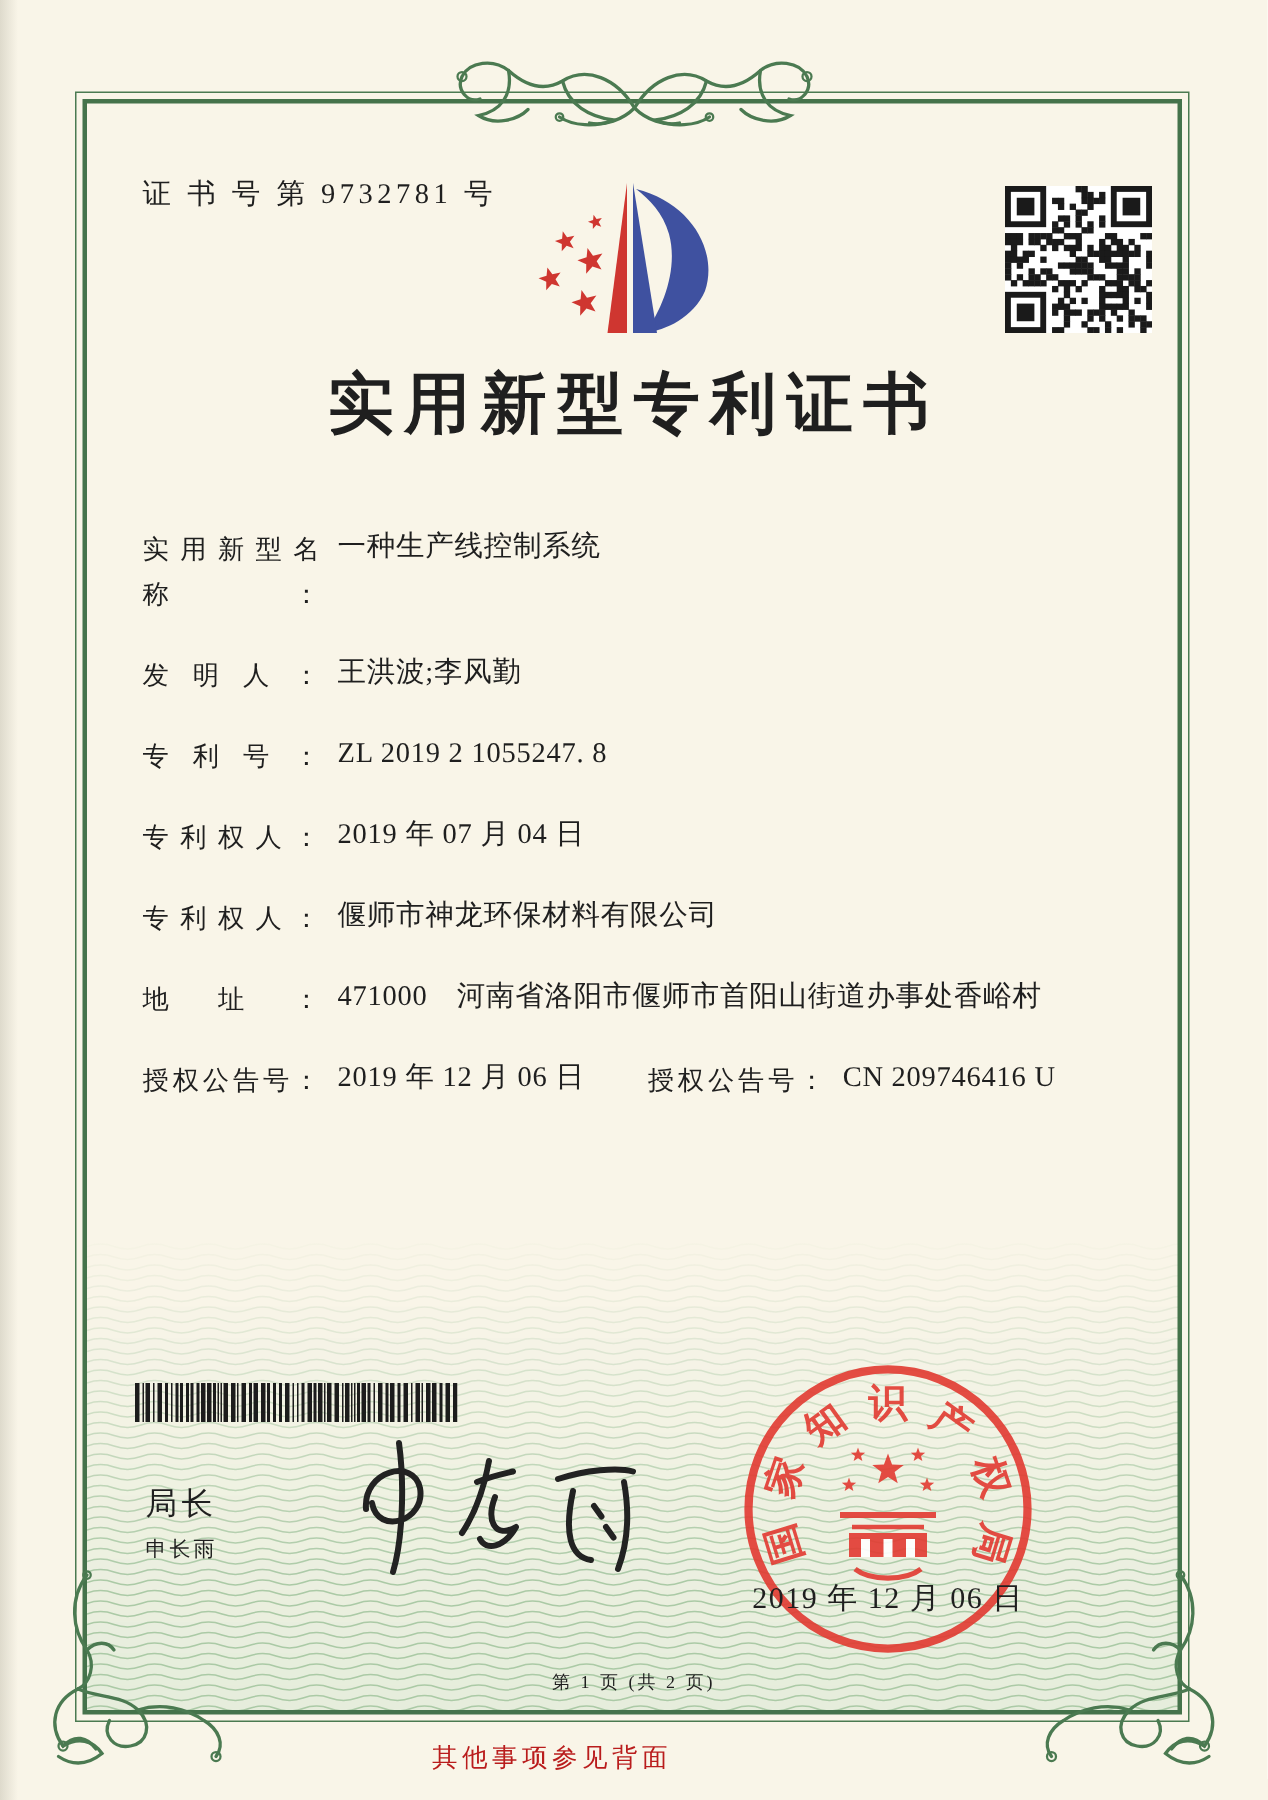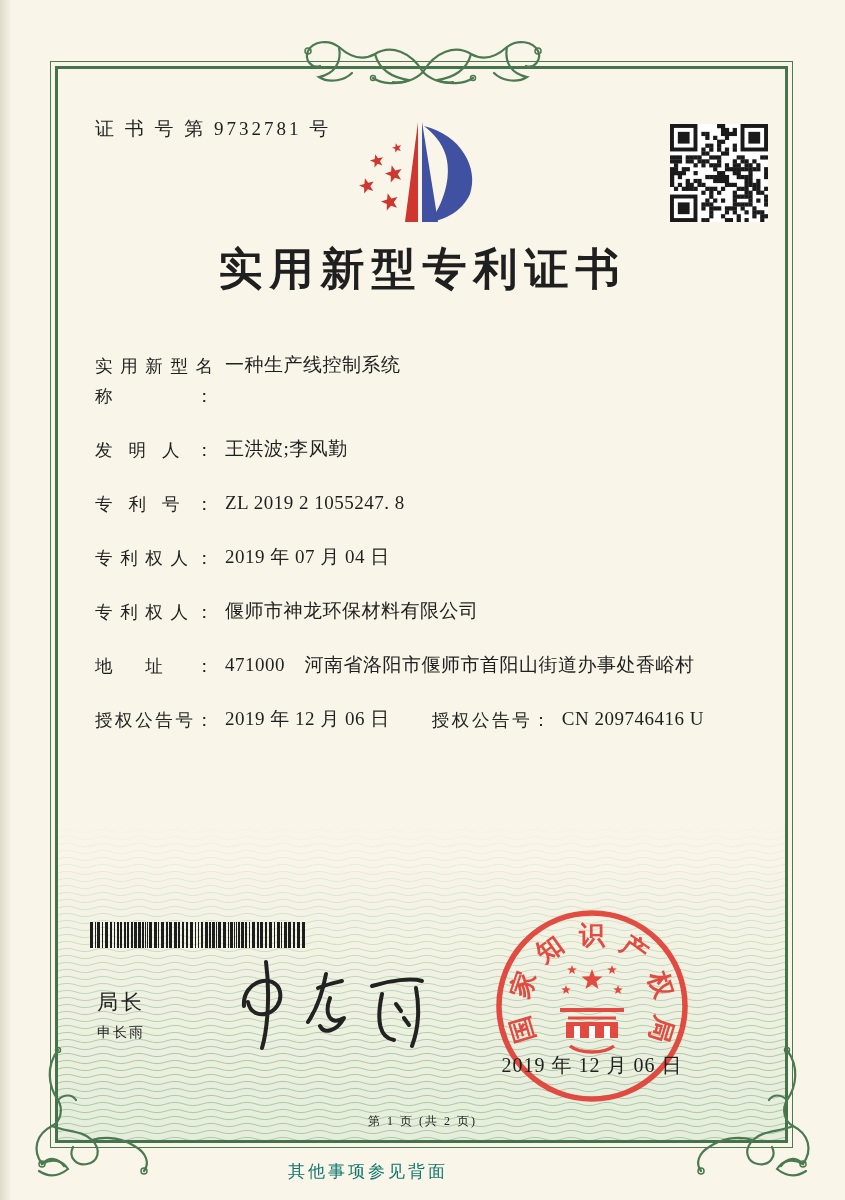--- a/index.html
+++ b/index.html
@@ -30,21 +30,21 @@
   .barcode{position:absolute;left:90px;top:922px;}
   .director-title{position:absolute;left:97px;top:988px;font-size:21px;letter-spacing:3px;}
   .director-name{position:absolute;left:97px;top:1024px;font-size:14px;letter-spacing:2px;}
   .signature{position:absolute;left:222px;top:948px;z-index:4;}
   .seal{position:absolute;left:492px;top:906px;z-index:5;opacity:0.9;}
   .seal-date{position:absolute;left:492px;top:1052px;width:200px;text-align:center;
         font-size:20px;letter-spacing:1px;z-index:6;}
   .page-footer{position:absolute;left:0;top:1113px;width:845px;text-align:center;
         font-size:12px;letter-spacing:2px;}
   .back-note{position:absolute;left:0;top:1160px;width:736px;text-align:center;
-        font-size:17px;letter-spacing:3px;color:#0f766e;}
+        font-size:17px;letter-spacing:3px;color:#b91c1c;}
 </style>
 </head>
 <body>
 
 <div class="page">
   <div class="scan-edge"></div>
 
   <svg class="waves" id="waves-svg" width="730" height="490">
       <rect x="0" y="200" width="730" height="21" fill="#d8e8d3" opacity="0.00"></rect>
       <rect x="0" y="221" width="730" height="21" fill="#d8e8d3" opacity="0.05"></rect>

